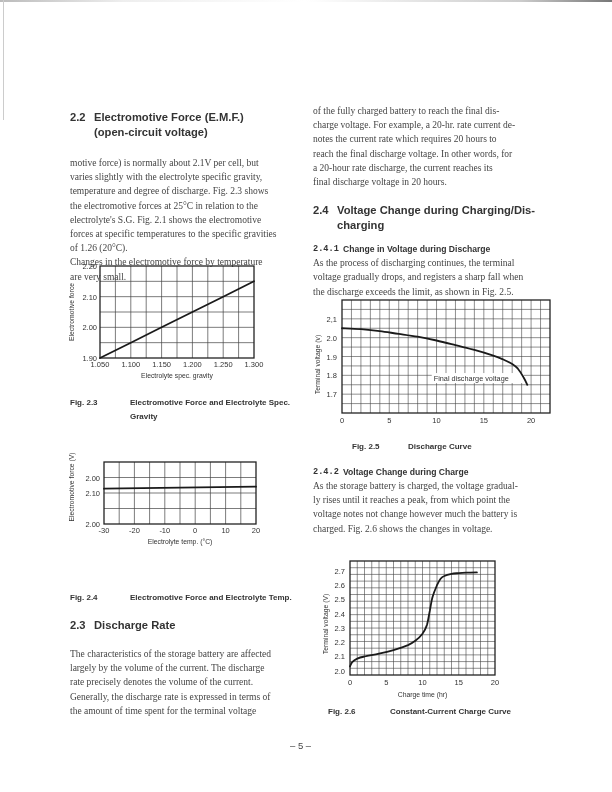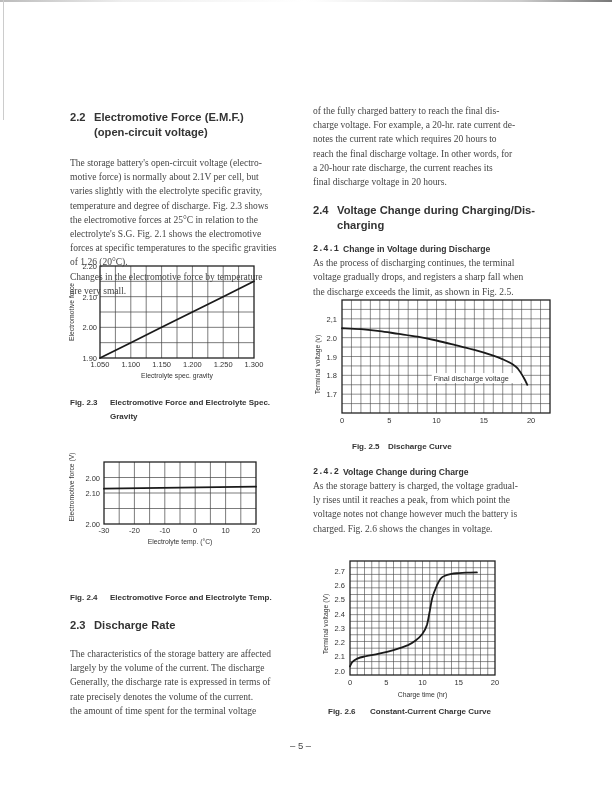--- a/index.html
+++ b/index.html
@@ -7,21 +7,21 @@
   .scanline-top{position:absolute;left:0;top:0;width:612px;height:2px;background:linear-gradient(90deg,#bbb,#eee 20%,#fff 50%,#ccc 85%,#777);}
   .scanline-left{position:absolute;left:3px;top:0;width:1px;height:120px;background:#ccc;}
   .col{position:absolute;}
   .colL{left:70px;top:110px;width:240px;}
   .colR{left:313px;top:110px;width:250px;}
   .h2{font-family:"Liberation Sans",sans-serif;font-weight:bold;font-size:11.2px;color:#333;line-height:15px;display:flex;}
   .h2 .num{width:24px;flex:none;}
   .h3{font-family:"Liberation Sans",sans-serif;font-weight:bold;font-size:8.6px;color:#333;line-height:13px;display:flex;}
   .h3 .num{width:30px;flex:none;font-family:Liberation Mono, monospace;}
   .p{font-size:9.5px;line-height:14.2px;color:#444;margin:0;}
-  .cap{font-family:"Liberation Sans",sans-serif;font-weight:bold;font-size:8px;color:#333;display:flex;line-height:14px;}
+  .cap{font-family:"Liberation Sans",sans-serif;font-weight:bold;font-size:8px;color:#333;display:flex;line-height:14px;gap:20px;}
   .cap .num{width:40px;flex:none;}
   svg text{font-family:"Liberation Sans",sans-serif;fill:#333;}
   .pageno{position:absolute;left:290px;top:740px;font-family:"Liberation Sans",sans-serif;font-size:9.5px;color:#444;}
   .abs{position:absolute;}
 </style>
 </head>
 <body>
 
 <div class="scanline-top"></div>
 <div class="scanline-left"></div>
@@ -29,21 +29,20 @@
 <div class="col colL">
   <div class="h2">
     <span class="num">2.2</span>
     <span>
       <span>Electromotive Force (E.M.F.)</span><br>
       <span>(open-circuit voltage)</span>
     </span>
   </div>
   <div style="height:16px"></div>
   <div class="p" id="p22">
-      <div>The storage battery's open-circuit voltage (electro-</div>
       <div>motive force) is normally about 2.1V per cell, but</div>
       <div>varies slightly with the electrolyte specific gravity,</div>
       <div>temperature and degree of discharge. Fig. 2.3 shows</div>
       <div>the electromotive forces at 25°C in relation to the</div>
       <div>electrolyte's S.G. Fig. 2.1 shows the electromotive</div>
       <div>forces at specific temperatures to the specific gravities</div>
       <div>of 1.26 (20°C).</div>
       <div>Changes in the electromotive force by temperature</div>
       <div>are very small.</div>
     </div>
@@ -126,22 +125,22 @@
 
 <div class="abs" style="left:70px;top:618px;width:240px">
   <div class="h2">
     <span class="num">2.3</span>
     <span>Discharge Rate</span>
   </div>
   <div style="height:14px"></div>
   <div class="p" id="p23">
       <div>The characteristics of the storage battery are affected</div>
       <div>largely by the volume of the current. The discharge</div>
+      <div>rate precisely denotes the volume of the current.</div>
       <div>Generally, the discharge rate is expressed in terms of</div>
-      <div>rate precisely denotes the volume of the current.</div>
       <div>the amount of time spent for the terminal voltage</div>
     </div>
 </div>
 
 <div class="col colR" style="top:104px">
   <div class="p" id="pcont">
       <div>of the fully charged battery to reach the final dis-</div>
       <div>charge voltage. For example, a 20-hr. rate current de-</div>
       <div>notes the current rate which requires 20 hours to</div>
       <div>reach the final discharge voltage. In other words, for</div>

